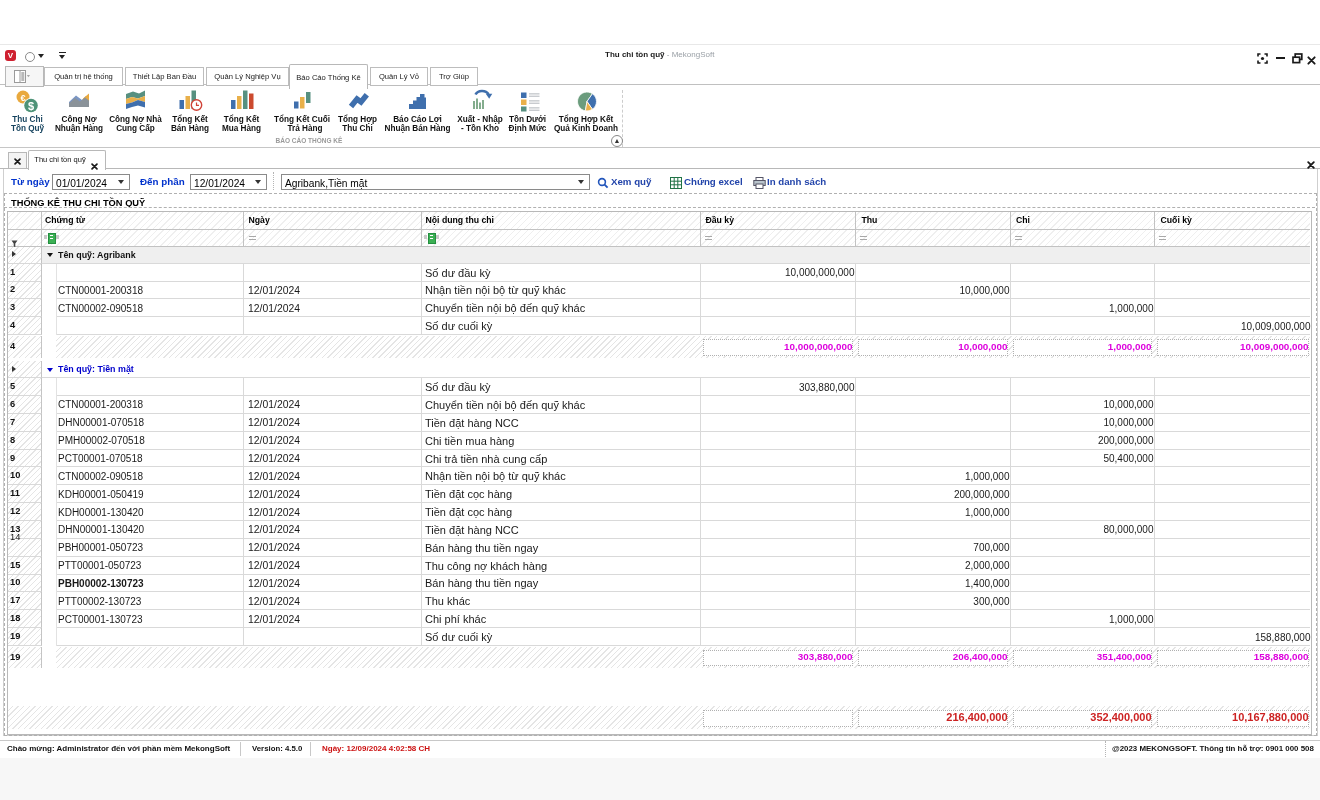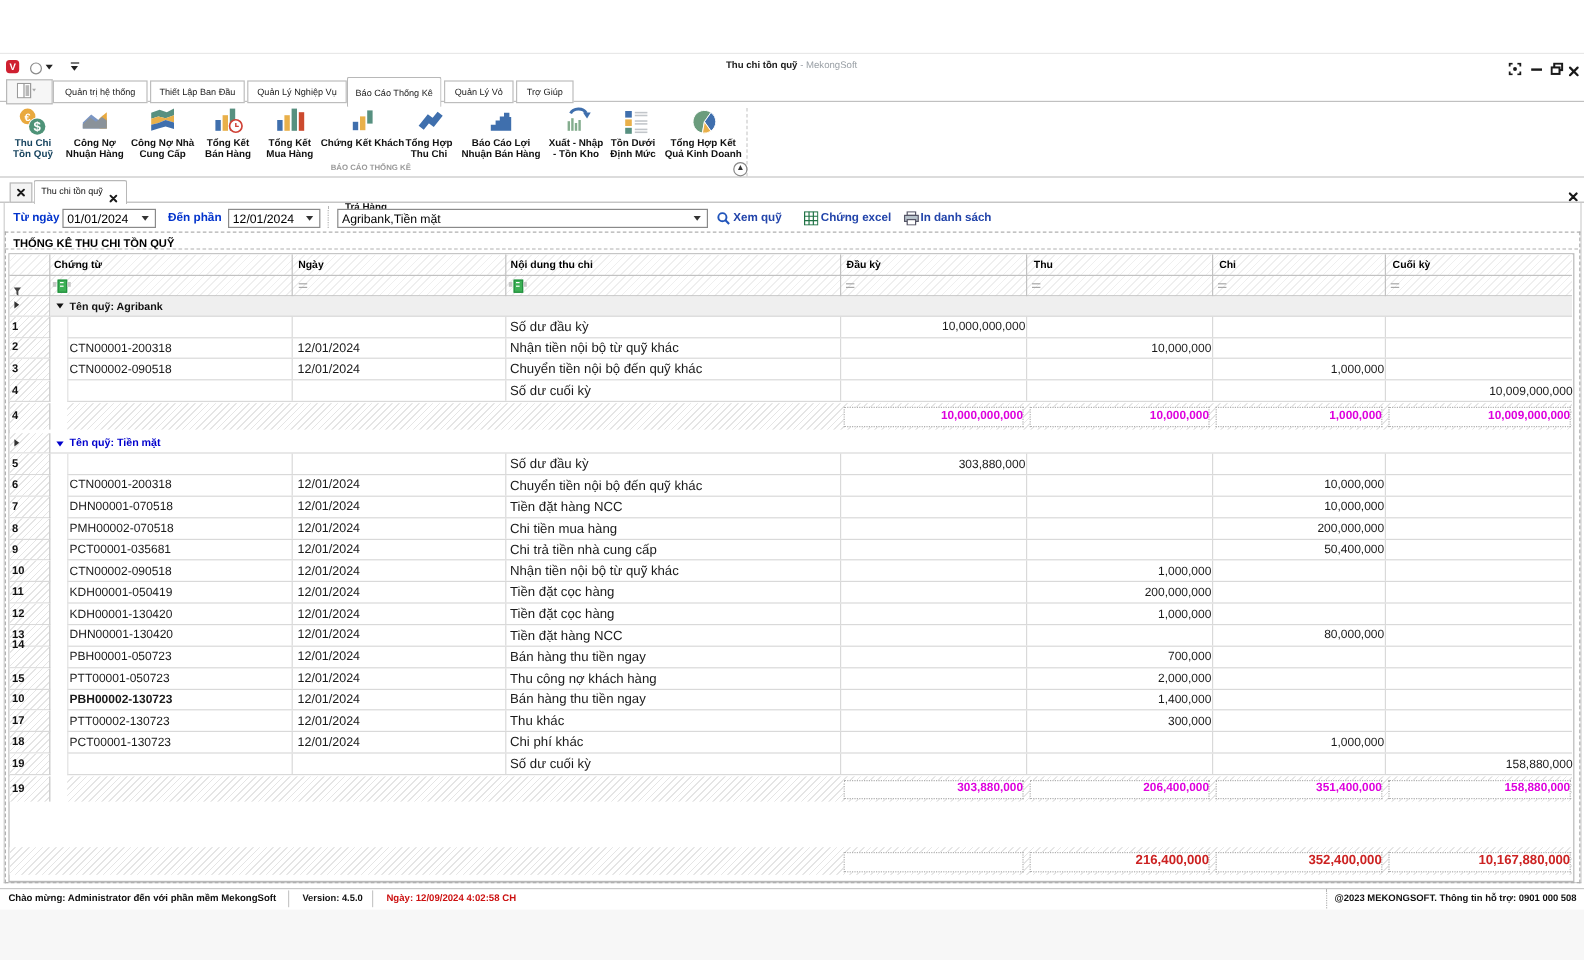--- a/index.html
+++ b/index.html
@@ -47,22 +47,22 @@
 <div style="position:absolute;left:-27.5px;top:115px;width:110px;height:9px;font-size:8.2px;font-weight:bold;color:#17445f;text-align:center;line-height:9px;white-space:nowrap;">Thu Chi</div>
 <div style="position:absolute;left:-27.5px;top:123.5px;width:110px;height:9px;font-size:8.2px;font-weight:bold;color:#17445f;text-align:center;line-height:9px;white-space:nowrap;">Tồn Quỹ</div>
 <div style="position:absolute;left:24px;top:115px;width:110px;height:9px;font-size:8.2px;font-weight:bold;color:#111;text-align:center;line-height:9px;white-space:nowrap;">Công Nợ</div>
 <div style="position:absolute;left:24px;top:123.5px;width:110px;height:9px;font-size:8.2px;font-weight:bold;color:#111;text-align:center;line-height:9px;white-space:nowrap;">Nhuận Hàng</div>
 <div style="position:absolute;left:80.5px;top:115px;width:110px;height:9px;font-size:8.2px;font-weight:bold;color:#111;text-align:center;line-height:9px;white-space:nowrap;">Công Nợ Nhà</div>
 <div style="position:absolute;left:80.5px;top:123.5px;width:110px;height:9px;font-size:8.2px;font-weight:bold;color:#111;text-align:center;line-height:9px;white-space:nowrap;">Cung Cấp</div>
 <div style="position:absolute;left:135px;top:115px;width:110px;height:9px;font-size:8.2px;font-weight:bold;color:#111;text-align:center;line-height:9px;white-space:nowrap;">Tổng Kết</div>
 <div style="position:absolute;left:135px;top:123.5px;width:110px;height:9px;font-size:8.2px;font-weight:bold;color:#111;text-align:center;line-height:9px;white-space:nowrap;">Bán Hàng</div>
 <div style="position:absolute;left:186.5px;top:115px;width:110px;height:9px;font-size:8.2px;font-weight:bold;color:#111;text-align:center;line-height:9px;white-space:nowrap;">Tổng Kết</div>
 <div style="position:absolute;left:186.5px;top:123.5px;width:110px;height:9px;font-size:8.2px;font-weight:bold;color:#111;text-align:center;line-height:9px;white-space:nowrap;">Mua Hàng</div>
-<div style="position:absolute;left:247px;top:115px;width:110px;height:9px;font-size:8.2px;font-weight:bold;color:#111;text-align:center;line-height:9px;white-space:nowrap;">Chứng Kết Khách</div>
-<div style="position:absolute;left:247px;top:123.5px;width:116px;height:9px;font-size:8.2px;font-weight:bold;color:#111;text-align:center;line-height:9px;white-space:nowrap;margin-top:44px;">Trả Hàng</div>
+<div style="position:absolute;left:247px;top:115px;width:110px;height:9px;font-size:8.2px;font-weight:bold;color:#111;text-align:center;line-height:9px;white-space:nowrap;">Tổng Kết Cuối</div>
+<div style="position:absolute;left:247px;top:123.5px;width:116px;height:9px;font-size:8.2px;font-weight:bold;color:#111;text-align:center;line-height:9px;white-space:nowrap;">Trả Hàng</div>
 <div style="position:absolute;left:302.5px;top:115px;width:110px;height:9px;font-size:8.2px;font-weight:bold;color:#111;text-align:center;line-height:9px;white-space:nowrap;">Tổng Hợp</div>
 <div style="position:absolute;left:302.5px;top:123.5px;width:110px;height:9px;font-size:8.2px;font-weight:bold;color:#111;text-align:center;line-height:9px;white-space:nowrap;">Thu Chi</div>
 <div style="position:absolute;left:362.5px;top:115px;width:110px;height:9px;font-size:8.2px;font-weight:bold;color:#111;text-align:center;line-height:9px;white-space:nowrap;">Báo Cáo Lợi</div>
 <div style="position:absolute;left:362.5px;top:123.5px;width:110px;height:9px;font-size:8.2px;font-weight:bold;color:#111;text-align:center;line-height:9px;white-space:nowrap;">Nhuận Bán Hàng</div>
 <div style="position:absolute;left:425px;top:115px;width:110px;height:9px;font-size:8.2px;font-weight:bold;color:#111;text-align:center;line-height:9px;white-space:nowrap;">Xuất - Nhập</div>
 <div style="position:absolute;left:425px;top:123.5px;width:110px;height:9px;font-size:8.2px;font-weight:bold;color:#111;text-align:center;line-height:9px;white-space:nowrap;">- Tồn Kho</div>
 <div style="position:absolute;left:472.5px;top:115px;width:110px;height:9px;font-size:8.2px;font-weight:bold;color:#111;text-align:center;line-height:9px;white-space:nowrap;">Tồn Dưới</div>
 <div style="position:absolute;left:472.5px;top:123.5px;width:110px;height:9px;font-size:8.2px;font-weight:bold;color:#111;text-align:center;line-height:9px;white-space:nowrap;">Định Mức</div>
 <div style="position:absolute;left:531px;top:115px;width:110px;height:9px;font-size:8.2px;font-weight:bold;color:#111;text-align:center;line-height:9px;white-space:nowrap;">Tổng Hợp Kết</div>
 <div style="position:absolute;left:531px;top:123.5px;width:110px;height:9px;font-size:8.2px;font-weight:bold;color:#111;text-align:center;line-height:9px;white-space:nowrap;">Quả Kinh Doanh</div>
@@ -342,21 +342,21 @@
 <div style="position:absolute;left:10px;top:452.525px;width:26px;height:11px;font-size:9.3px;font-weight:bold;color:#111;line-height:11px;">9</div>
 <div style="position:absolute;left:42px;top:449.6px;width:13px;height:17.85px;"></div>
 <div style="position:absolute;left:56px;top:466.45px;width:1254px;height:1px;background:#d9d9d9;"></div>
 <div style="position:absolute;left:56px;top:449.6px;width:1px;height:17.85px;background:#e2e2e2;"></div>
 <div style="position:absolute;left:243px;top:449.6px;width:1px;height:16.85px;background:#d9d9d9;"></div>
 <div style="position:absolute;left:421px;top:449.6px;width:1px;height:16.85px;background:#d9d9d9;"></div>
 <div style="position:absolute;left:700px;top:449.6px;width:1px;height:16.85px;background:#d9d9d9;"></div>
 <div style="position:absolute;left:855px;top:449.6px;width:1px;height:16.85px;background:#d9d9d9;"></div>
 <div style="position:absolute;left:1010px;top:449.6px;width:1px;height:16.85px;background:#d9d9d9;"></div>
 <div style="position:absolute;left:1154px;top:449.6px;width:1px;height:16.85px;background:#d9d9d9;"></div>
-<div style="position:absolute;left:58px;top:453.025px;width:180px;height:12px;font-size:10px;color:#1a1a1a;line-height:12px;white-space:nowrap;">PCT00001-035681</div>
+<div style="position:absolute;left:58px;top:453.025px;width:180px;height:12px;font-size:10px;color:#1a1a1a;line-height:12px;white-space:nowrap;">PCT00001-070518</div>
 <div style="position:absolute;left:248px;top:453.025px;width:170px;height:12px;font-size:10px;color:#1a1a1a;line-height:12px;white-space:nowrap;font-size:10.4px;">12/01/2024</div>
 <div style="position:absolute;left:425px;top:452.525px;width:270px;height:12px;font-size:10px;color:#1a1a1a;line-height:12px;white-space:nowrap;font-size:11px;">Chi trả tiền nhà cung cấp</div>
 <div style="position:absolute;left:1014px;top:453.025px;width:139.5px;height:12px;font-size:10px;color:#1a1a1a;line-height:12px;white-space:nowrap;text-align:right;">50,400,000</div>
 <div style="position:absolute;left:8px;top:467.45px;width:33px;height:16.85px;background-image:repeating-linear-gradient(135deg,rgba(255,255,255,0) 0px,rgba(255,255,255,0) 3px,#e5e5e5 3px,#e5e5e5 4px);background-color:#fff;border-right:1px solid #c4c4c4;border-bottom:1px solid #d9d9d9;box-sizing:content-box;"></div>
 <div style="position:absolute;left:10px;top:470.375px;width:26px;height:11px;font-size:9.3px;font-weight:bold;color:#111;line-height:11px;">10</div>
 <div style="position:absolute;left:42px;top:467.45px;width:13px;height:17.85px;"></div>
 <div style="position:absolute;left:56px;top:484.3px;width:1254px;height:1px;background:#d9d9d9;"></div>
 <div style="position:absolute;left:56px;top:467.45px;width:1px;height:17.85px;background:#e2e2e2;"></div>
 <div style="position:absolute;left:243px;top:467.45px;width:1px;height:16.85px;background:#d9d9d9;"></div>
 <div style="position:absolute;left:421px;top:467.45px;width:1px;height:16.85px;background:#d9d9d9;"></div>
@@ -407,21 +407,21 @@
 <div style="position:absolute;left:421px;top:521px;width:1px;height:16.85px;background:#d9d9d9;"></div>
 <div style="position:absolute;left:700px;top:521px;width:1px;height:16.85px;background:#d9d9d9;"></div>
 <div style="position:absolute;left:855px;top:521px;width:1px;height:16.85px;background:#d9d9d9;"></div>
 <div style="position:absolute;left:1010px;top:521px;width:1px;height:16.85px;background:#d9d9d9;"></div>
 <div style="position:absolute;left:1154px;top:521px;width:1px;height:16.85px;background:#d9d9d9;"></div>
 <div style="position:absolute;left:58px;top:524.425px;width:180px;height:12px;font-size:10px;color:#1a1a1a;line-height:12px;white-space:nowrap;">DHN00001-130420</div>
 <div style="position:absolute;left:248px;top:524.425px;width:170px;height:12px;font-size:10px;color:#1a1a1a;line-height:12px;white-space:nowrap;font-size:10.4px;">12/01/2024</div>
 <div style="position:absolute;left:425px;top:523.925px;width:270px;height:12px;font-size:10px;color:#1a1a1a;line-height:12px;white-space:nowrap;font-size:11px;">Tiền đặt hàng NCC</div>
 <div style="position:absolute;left:1014px;top:524.425px;width:139.5px;height:12px;font-size:10px;color:#1a1a1a;line-height:12px;white-space:nowrap;text-align:right;">80,000,000</div>
 <div style="position:absolute;left:8px;top:538.85px;width:33px;height:16.85px;background-image:repeating-linear-gradient(135deg,rgba(255,255,255,0) 0px,rgba(255,255,255,0) 3px,#e5e5e5 3px,#e5e5e5 4px);background-color:#fff;border-right:1px solid #c4c4c4;border-bottom:1px solid #d9d9d9;box-sizing:content-box;"></div>
-<div style="position:absolute;left:10px;top:532px;width:26px;height:11px;font-size:9.3px;font-weight:bold;color:#111;line-height:11px;">14</div>
+<div style="position:absolute;left:10px;top:532px;width:26px;height:11px;font-size:9.3px;font-weight:normal;color:#111;line-height:11px;">14</div>
 <div style="position:absolute;left:42px;top:538.85px;width:13px;height:17.85px;"></div>
 <div style="position:absolute;left:56px;top:555.7px;width:1254px;height:1px;background:#d9d9d9;"></div>
 <div style="position:absolute;left:56px;top:538.85px;width:1px;height:17.85px;background:#e2e2e2;"></div>
 <div style="position:absolute;left:243px;top:538.85px;width:1px;height:16.85px;background:#d9d9d9;"></div>
 <div style="position:absolute;left:421px;top:538.85px;width:1px;height:16.85px;background:#d9d9d9;"></div>
 <div style="position:absolute;left:700px;top:538.85px;width:1px;height:16.85px;background:#d9d9d9;"></div>
 <div style="position:absolute;left:855px;top:538.85px;width:1px;height:16.85px;background:#d9d9d9;"></div>
 <div style="position:absolute;left:1010px;top:538.85px;width:1px;height:16.85px;background:#d9d9d9;"></div>
 <div style="position:absolute;left:1154px;top:538.85px;width:1px;height:16.85px;background:#d9d9d9;"></div>
 <div style="position:absolute;left:58px;top:542.275px;width:180px;height:12px;font-size:10px;color:#1a1a1a;line-height:12px;white-space:nowrap;">PBH00001-050723</div>

